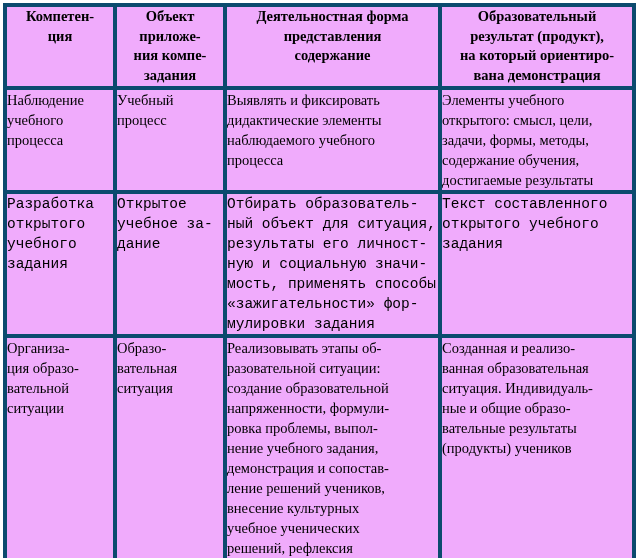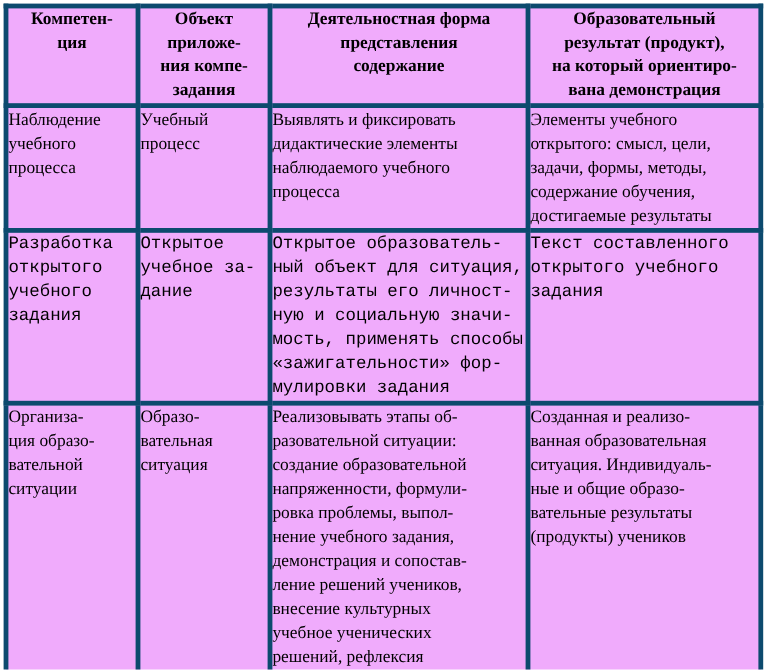--- a/index.html
+++ b/index.html
@@ -140,21 +140,21 @@
             <span class="cell-line">открытого</span>
             <span class="cell-line">учебного</span>
             <span class="cell-line">задания</span>
           </td>
         <td>
             <span class="cell-line">Открытое</span>
             <span class="cell-line">учебное за-</span>
             <span class="cell-line">дание</span>
           </td>
         <td>
-            <span class="cell-line">Открытое образователь-</span>
+            <span class="cell-line">Отбирать образователь-</span>
             <span class="cell-line">ный объект для ситуация,</span>
             <span class="cell-line">результаты его личност-</span>
             <span class="cell-line">ную и социальную значи-</span>
             <span class="cell-line">мость, применять способы</span>
             <span class="cell-line">«зажигательности» фор-</span>
             <span class="cell-line">мулировки задания</span>
           </td>
         <td>
             <span class="cell-line">Текст составленного</span>
             <span class="cell-line">открытого учебного</span>

